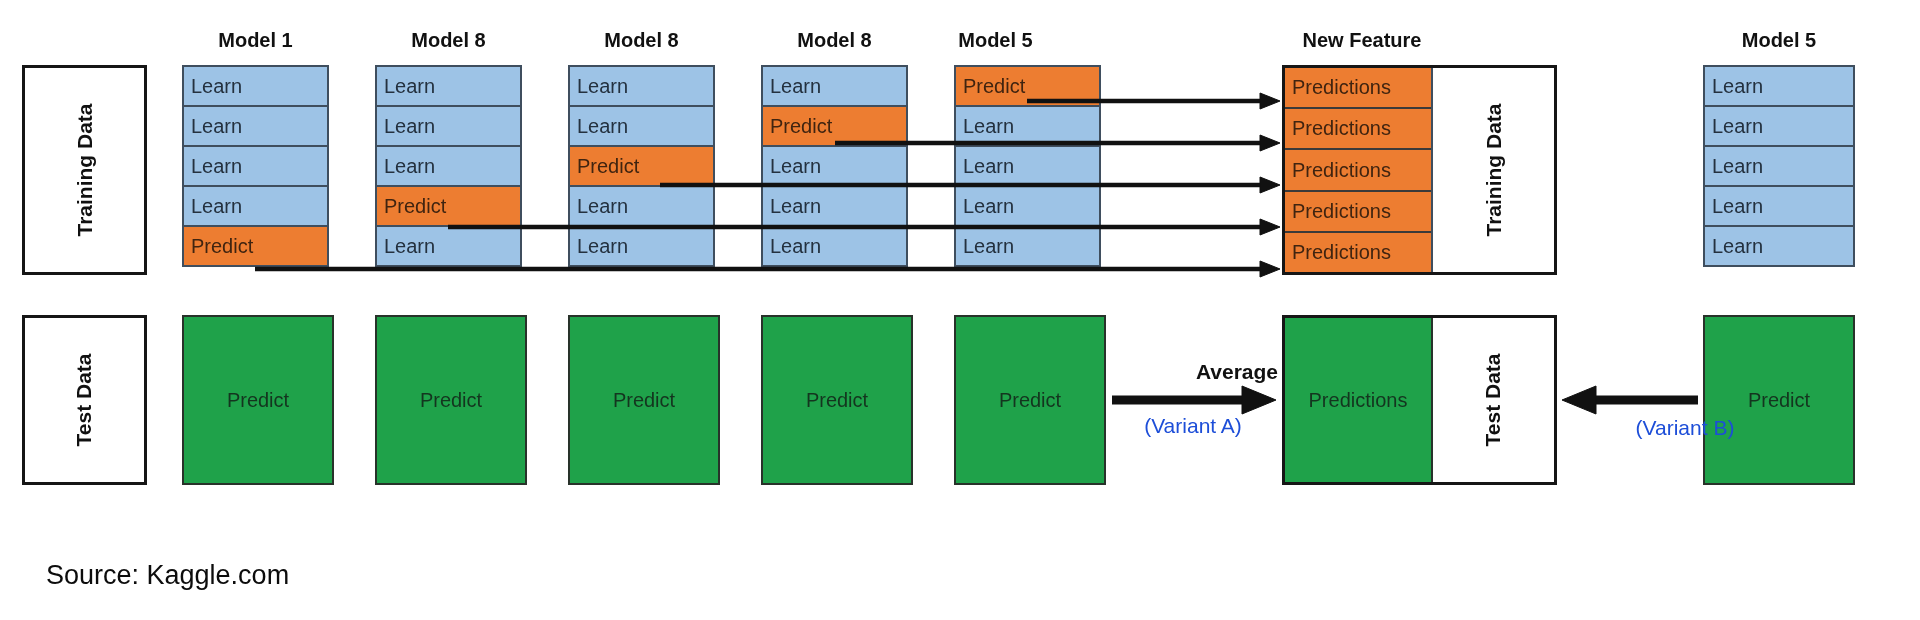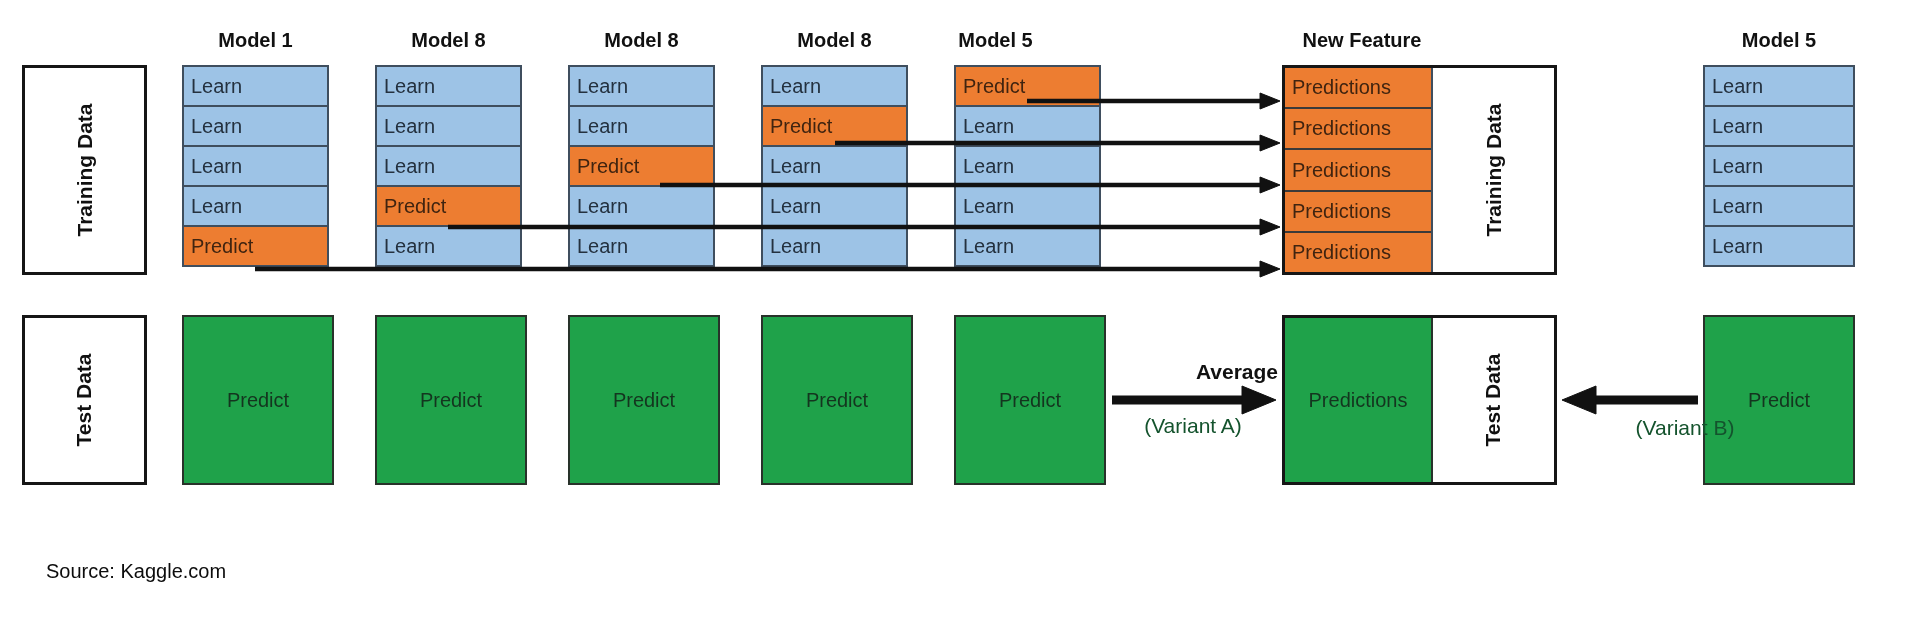--- a/index.html
+++ b/index.html
@@ -60,25 +60,25 @@
   .br-green{
     position:absolute;left:0;top:0;bottom:0;width:148px;box-sizing:border-box;
     background:#1FA24A;border-right:2px solid #28322a;
     display:flex;align-items:center;justify-content:center;
     font-size:20px;color:#14351f;
   }
   .br-white{
     position:absolute;left:148px;top:0;bottom:0;right:0;
     display:flex;align-items:center;justify-content:center;background:#ffffff;
   }
-  .flow-label{position:absolute;text-align:center;font-size:21px;color:#14532d;}
+  .flow-label{position:absolute;text-align:center;font-size:21px;color:#1d4ed8;}
   .flow-label.bold{font-weight:bold;color:#111;text-align:right;}
   #arrow-overlay{position:absolute;left:0;top:0;pointer-events:none;}
   .source-text{
-    position:absolute;left:46px;top:560px;font-size:20px;color:#0c0c0c;
+    position:absolute;left:46px;top:560px;font-size:27px;color:#0c0c0c;
   }
 </style>
 </head>
 <body>
 
 <div id="canvas">
 
   <div class="col-header" style="left:182px;width:147px;">Model 1</div>
   <div class="col-header" style="left:375px;width:147px;">Model 8</div>
   <div class="col-header" style="left:568px;width:147px;">Model 8</div>

